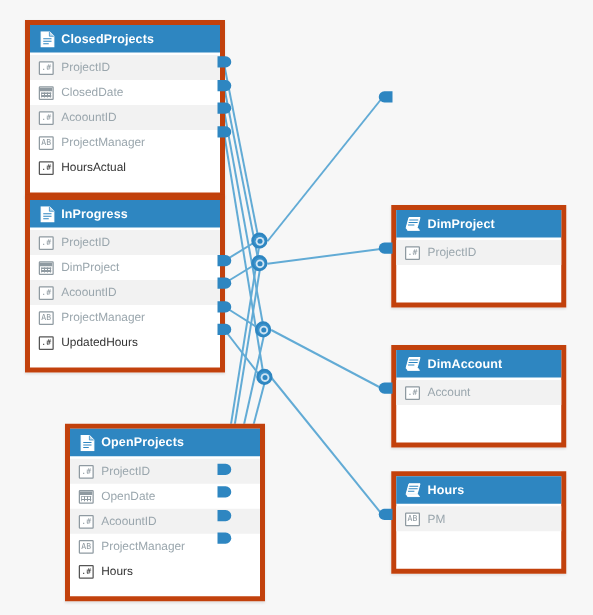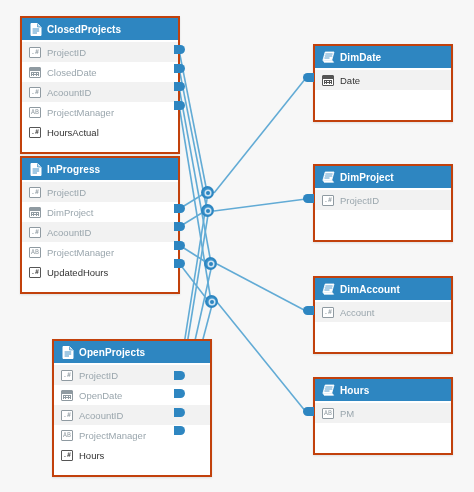--- a/index.html
+++ b/index.html
@@ -9,21 +9,21 @@
     font-family:"Liberation Sans","DejaVu Sans",sans-serif;
     overflow:hidden;
     position:relative;
   }
   #canvas{position:absolute;left:0;top:0;width:474px;height:492px;}
   svg.links{position:absolute;left:0;top:0;width:474px;height:492px;pointer-events:none;}
 
   .table-card{
     position:absolute;
     background:#ffffff;
-    border:2px solid #c2410c;
+    border:4px solid #c2410c;
     box-shadow:0 1px 2px rgba(0,0,0,0.10);
     box-sizing:border-box;
     z-index:3;
   }
   .card-header{
     background:#2e86c1;
     color:#ffffff;
     height:22px;
     display:flex;
     align-items:center;
@@ -298,121 +298,96 @@
   <div class="port right" style="left:174px;top:371px;"></div>
   <div class="port right" style="left:174px;top:389px;"></div>
   <div class="port right" style="left:174px;top:408px;"></div>
   <div class="port right" style="left:174px;top:426px;"></div>
 
   <div class="junction" style="left:201px;top:186px;"></div>
   <div class="junction" style="left:201px;top:204px;"></div>
   <div class="junction" style="left:204px;top:257px;"></div>
   <div class="junction" style="left:205px;top:295px;"></div>
 
-  <div class="table-card" style="left:313px;top:44px;width:140px;">
+  <div class="port left" style="left:303px;top:73px;"></div>
+
+  <div class="table-card" style="left:313px;top:164px;width:140px;">
     <div class="card-header">
       <span class="hicon">
         <svg width="13" height="12" viewBox="0 0 13 12">
           <path d="M3.2,1 H12 L9.8,9 H1 Z" fill="#ffffff" stroke="#ffffff" stroke-width="0.8"></path>
           <g stroke="#2e86c1" stroke-width="0.8">
             <line x1="3.4" y1="3" x2="10.6" y2="3"></line>
             <line x1="2.9" y1="5" x2="10.1" y2="5"></line>
             <line x1="2.4" y1="7" x2="7.5" y2="7"></line>
           </g>
           <path d="M0.6,9.4 H10.2 L11.6,11.3 H2" fill="#ffffff" stroke="#ffffff" stroke-width="0.7"></path>
         </svg>
       </span>
-      <span>DimDate</span>
-    </div>
-    <div class="card-body">
-      <div class="field-row alt">
-        <span class="ficon">
-            <span class="ic-cal"></span>
-          </span>
-        <span>Date</span>
+      <span>DimProject</span>
+    </div>
+    <div class="card-body">
+      <div class="field-row alt linked">
+        <span class="ficon">
+            <span class="ic-box muted">.#</span>
+          </span>
+        <span>ProjectID</span>
       </div>
       <div class="field-row"></div>
     </div>
   </div>
-  <div class="port left" style="left:303px;top:73px;"></div>
-
-  <div class="table-card" style="left:313px;top:164px;width:140px;">
+  <div class="port left" style="left:303px;top:194px;"></div>
+
+  <div class="table-card" style="left:313px;top:276px;width:140px;">
     <div class="card-header">
       <span class="hicon">
         <svg width="13" height="12" viewBox="0 0 13 12">
           <path d="M3.2,1 H12 L9.8,9 H1 Z" fill="#ffffff" stroke="#ffffff" stroke-width="0.8"></path>
           <g stroke="#2e86c1" stroke-width="0.8">
             <line x1="3.4" y1="3" x2="10.6" y2="3"></line>
             <line x1="2.9" y1="5" x2="10.1" y2="5"></line>
             <line x1="2.4" y1="7" x2="7.5" y2="7"></line>
           </g>
           <path d="M0.6,9.4 H10.2 L11.6,11.3 H2" fill="#ffffff" stroke="#ffffff" stroke-width="0.7"></path>
         </svg>
       </span>
-      <span>DimProject</span>
-    </div>
-    <div class="card-body">
-      <div class="field-row alt linked">
-        <span class="ficon">
-            <span class="ic-box muted">.#</span>
-          </span>
-        <span>ProjectID</span>
+      <span>DimAccount</span>
+    </div>
+    <div class="card-body">
+      <div class="field-row alt linked">
+        <span class="ficon">
+            <span class="ic-box muted">.#</span>
+          </span>
+        <span>Account</span>
       </div>
       <div class="field-row"></div>
     </div>
   </div>
-  <div class="port left" style="left:303px;top:194px;"></div>
-
-  <div class="table-card" style="left:313px;top:276px;width:140px;">
+  <div class="port left" style="left:303px;top:306px;"></div>
+
+  <div class="table-card" style="left:313px;top:377px;width:140px;">
     <div class="card-header">
       <span class="hicon">
         <svg width="13" height="12" viewBox="0 0 13 12">
           <path d="M3.2,1 H12 L9.8,9 H1 Z" fill="#ffffff" stroke="#ffffff" stroke-width="0.8"></path>
           <g stroke="#2e86c1" stroke-width="0.8">
             <line x1="3.4" y1="3" x2="10.6" y2="3"></line>
             <line x1="2.9" y1="5" x2="10.1" y2="5"></line>
             <line x1="2.4" y1="7" x2="7.5" y2="7"></line>
           </g>
           <path d="M0.6,9.4 H10.2 L11.6,11.3 H2" fill="#ffffff" stroke="#ffffff" stroke-width="0.7"></path>
         </svg>
       </span>
-      <span>DimAccount</span>
-    </div>
-    <div class="card-body">
-      <div class="field-row alt linked">
-        <span class="ficon">
-            <span class="ic-box muted">.#</span>
-          </span>
-        <span>Account</span>
+      <span>Hours</span>
+    </div>
+    <div class="card-body">
+      <div class="field-row alt linked">
+        <span class="ficon">
+            <span class="ic-box muted">AB</span>
+          </span>
+        <span>PM</span>
       </div>
       <div class="field-row"></div>
     </div>
   </div>
-  <div class="port left" style="left:303px;top:306px;"></div>
-
-  <div class="table-card" style="left:313px;top:377px;width:140px;">
-    <div class="card-header">
-      <span class="hicon">
-        <svg width="13" height="12" viewBox="0 0 13 12">
-          <path d="M3.2,1 H12 L9.8,9 H1 Z" fill="#ffffff" stroke="#ffffff" stroke-width="0.8"></path>
-          <g stroke="#2e86c1" stroke-width="0.8">
-            <line x1="3.4" y1="3" x2="10.6" y2="3"></line>
-            <line x1="2.9" y1="5" x2="10.1" y2="5"></line>
-            <line x1="2.4" y1="7" x2="7.5" y2="7"></line>
-          </g>
-          <path d="M0.6,9.4 H10.2 L11.6,11.3 H2" fill="#ffffff" stroke="#ffffff" stroke-width="0.7"></path>
-        </svg>
-      </span>
-      <span>Hours</span>
-    </div>
-    <div class="card-body">
-      <div class="field-row alt linked">
-        <span class="ficon">
-            <span class="ic-box muted">AB</span>
-          </span>
-        <span>PM</span>
-      </div>
-      <div class="field-row"></div>
-    </div>
-  </div>
   <div class="port left" style="left:303px;top:407px;"></div>
 
 </div>
 
 </body></html>

